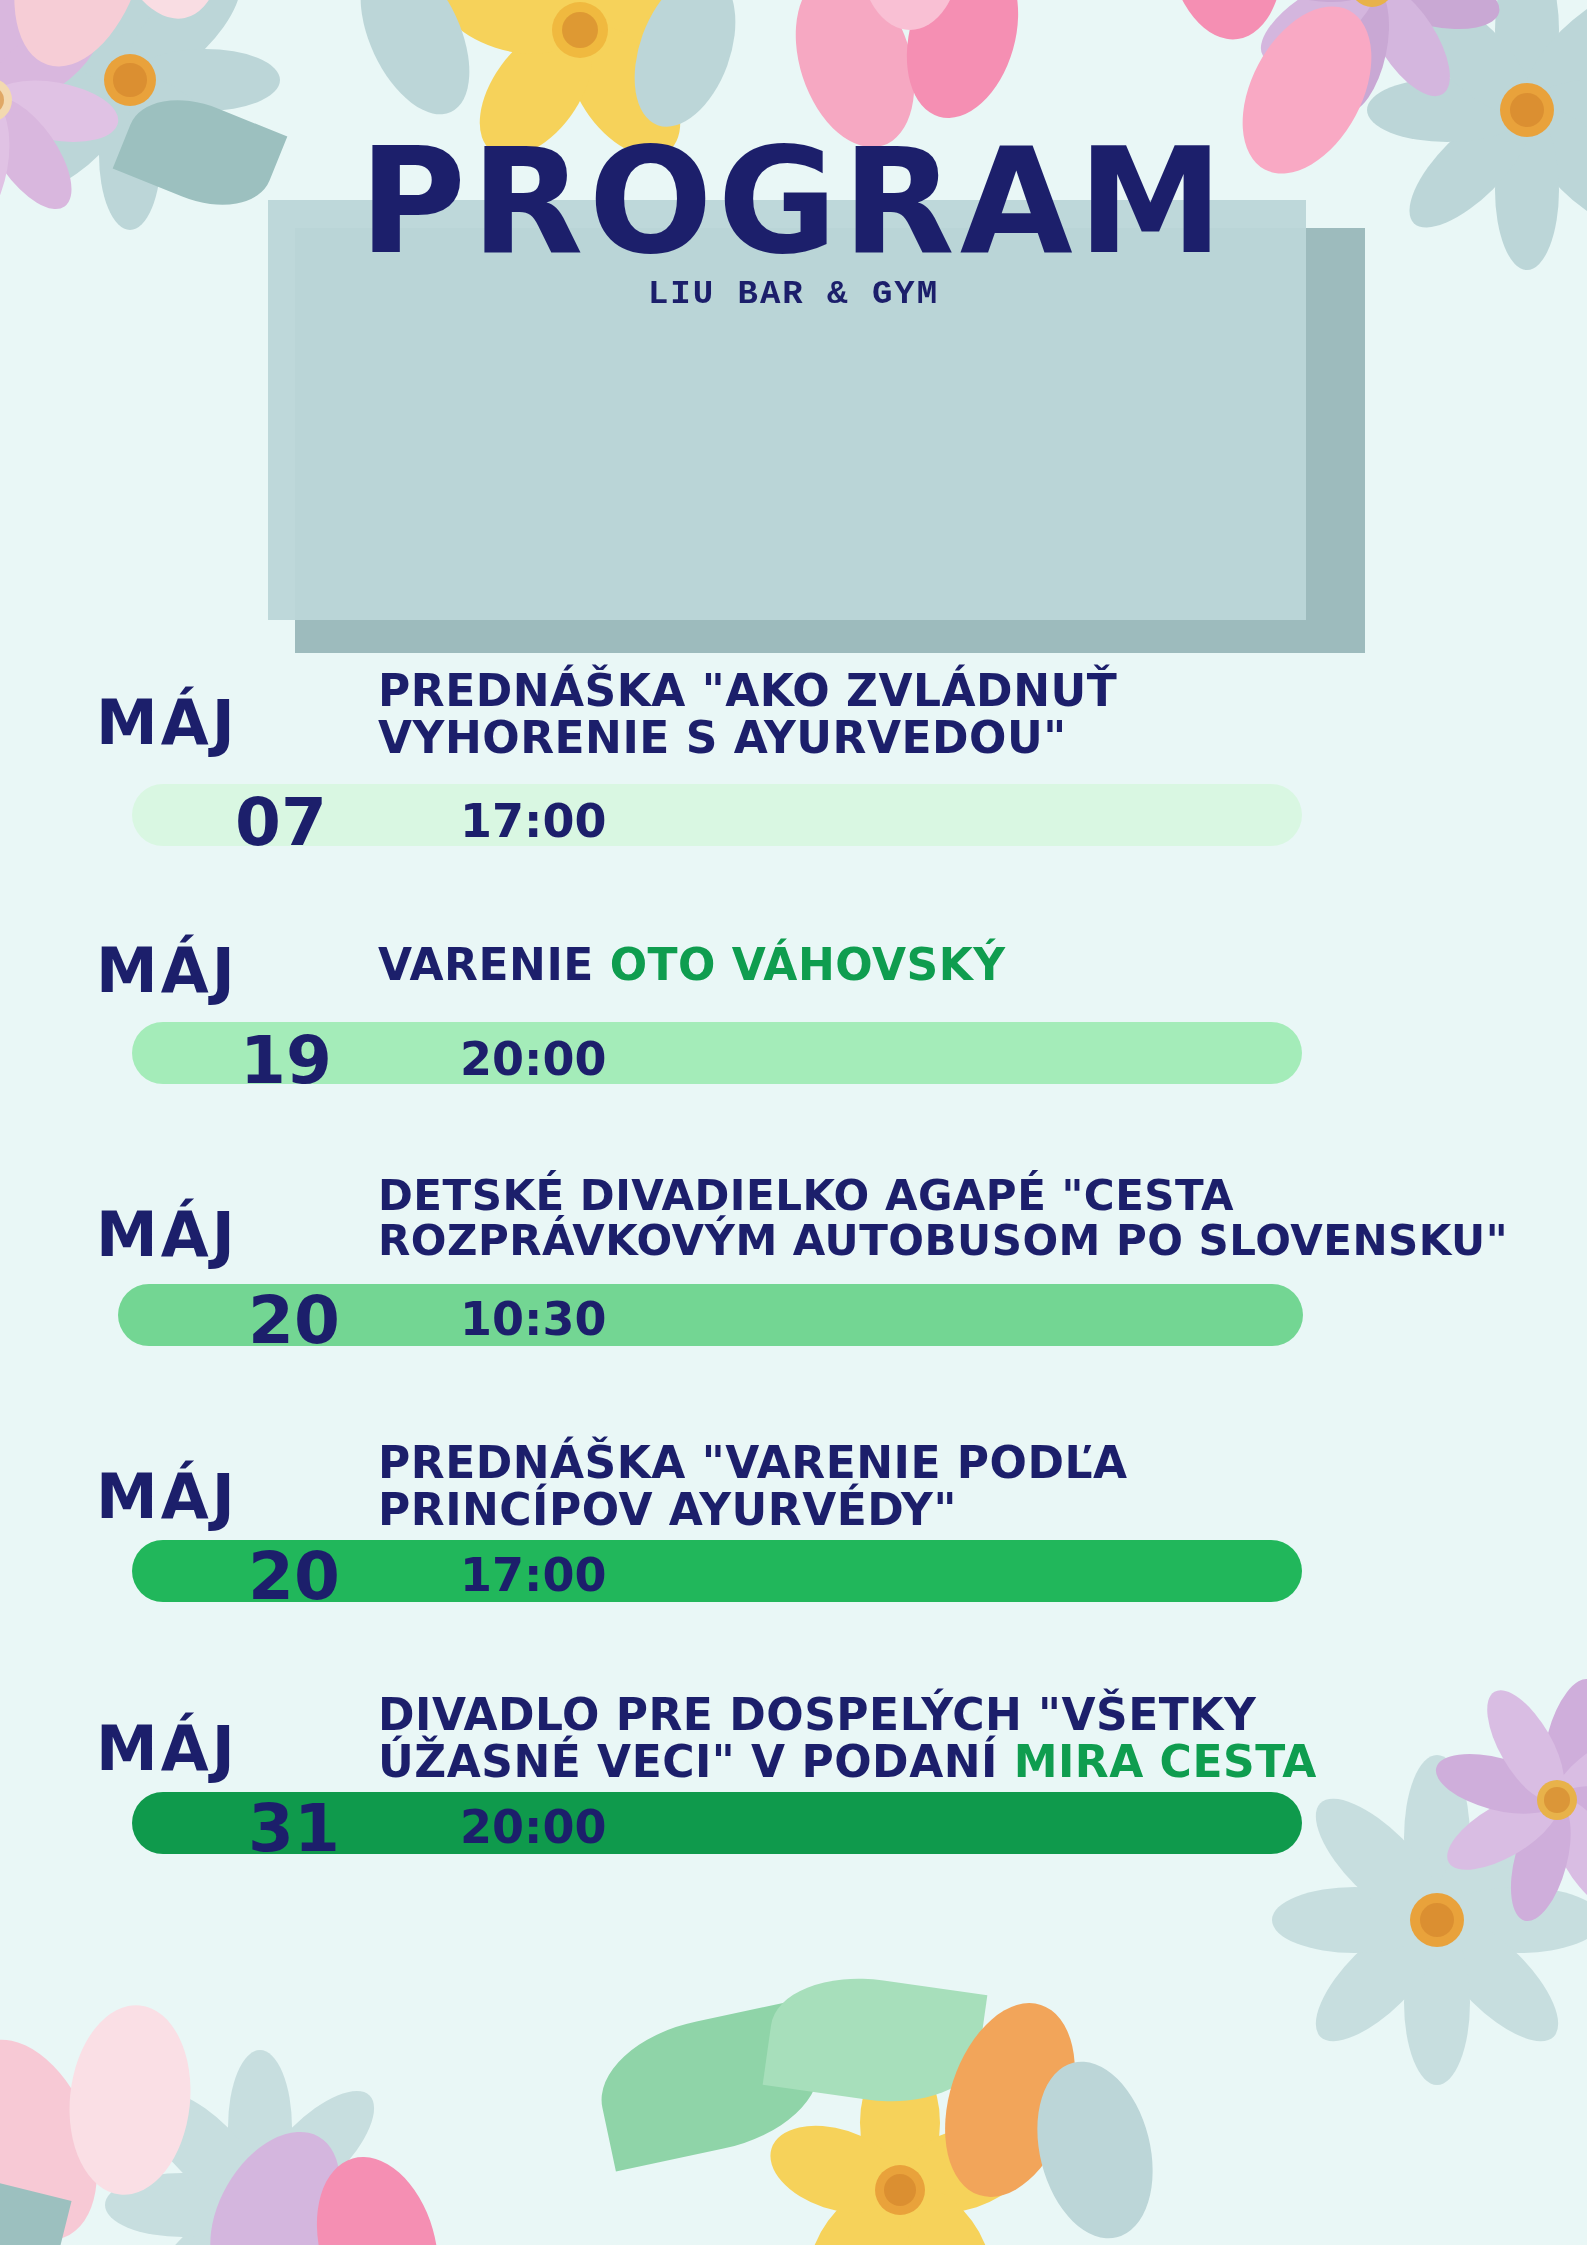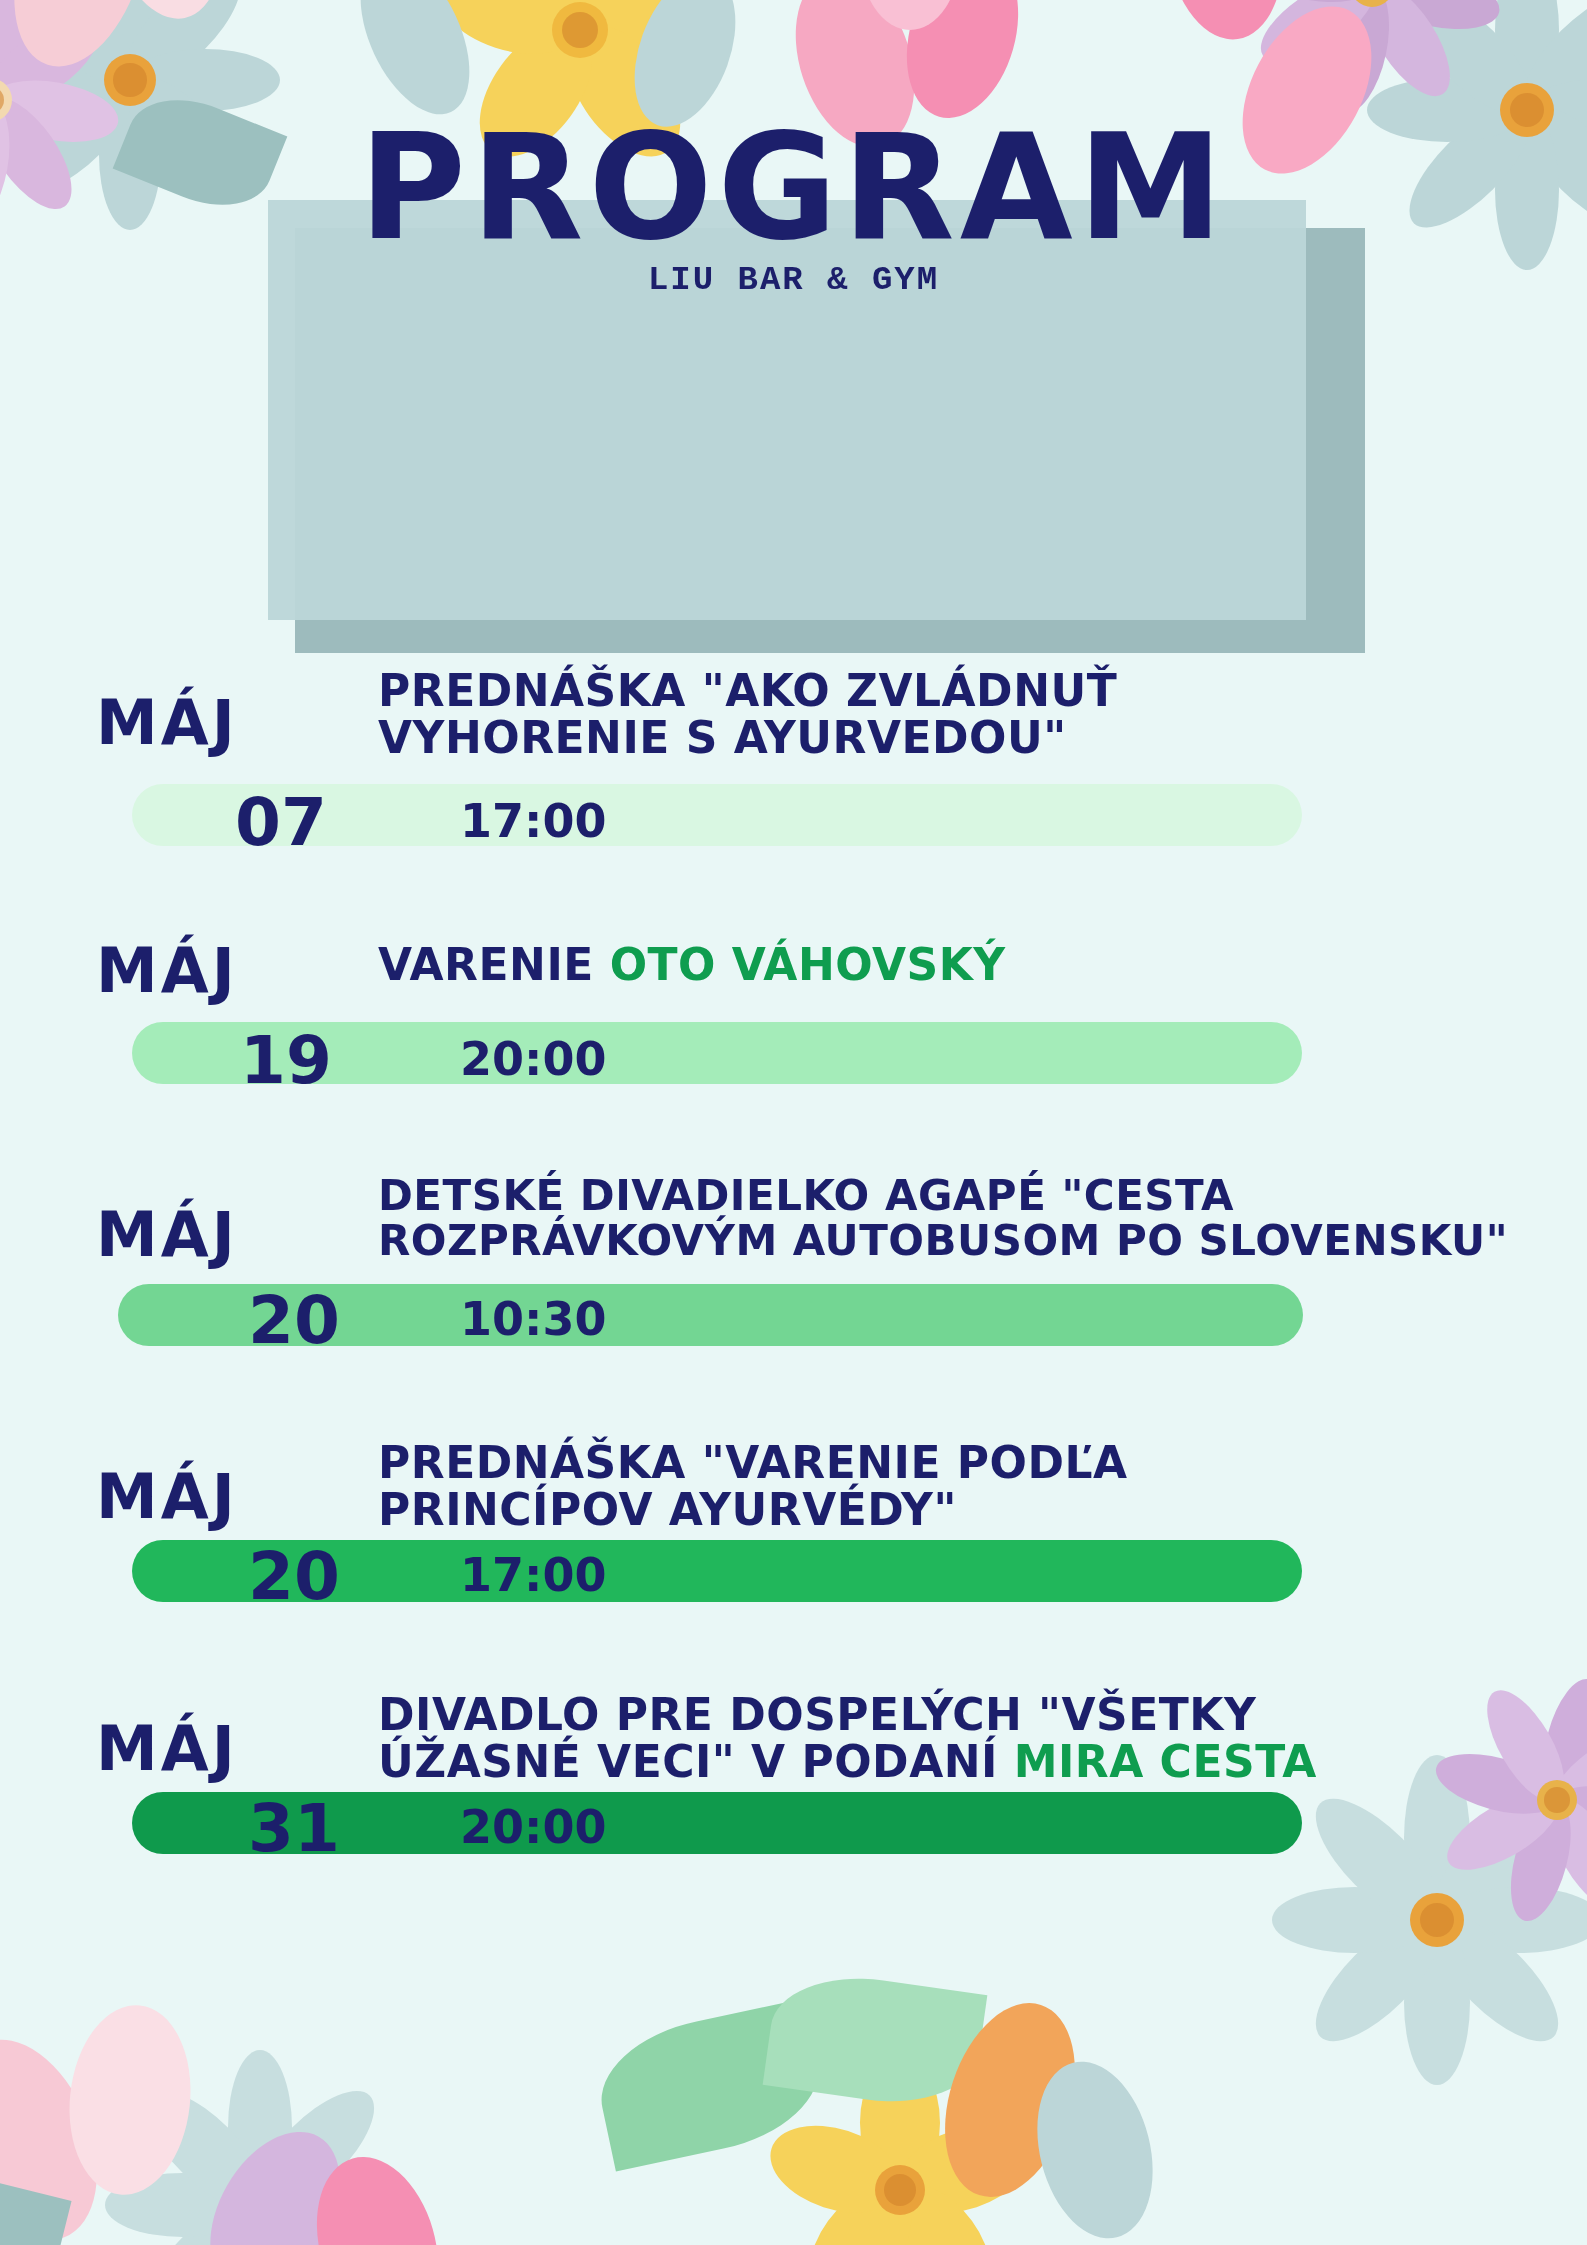--- a/index.html
+++ b/index.html
@@ -83,21 +83,21 @@
     left: 268px;
     top: 200px;
     width: 1038px;
     height: 420px;
     background: #bcd6d8;
     opacity: .95;
   }
   .title-block {
     position: absolute;
     left: 0;
-    top: 118px;
+    top: 132px;
     width: 100%;
     text-align: center;
     color: #1c1f6b;
   }
   .title-line1 {
     font-size: 146px;
     font-weight: 700;
     letter-spacing: 5px;
     line-height: 0.95;
     font-family: "DejaVu Sans", sans-serif;

